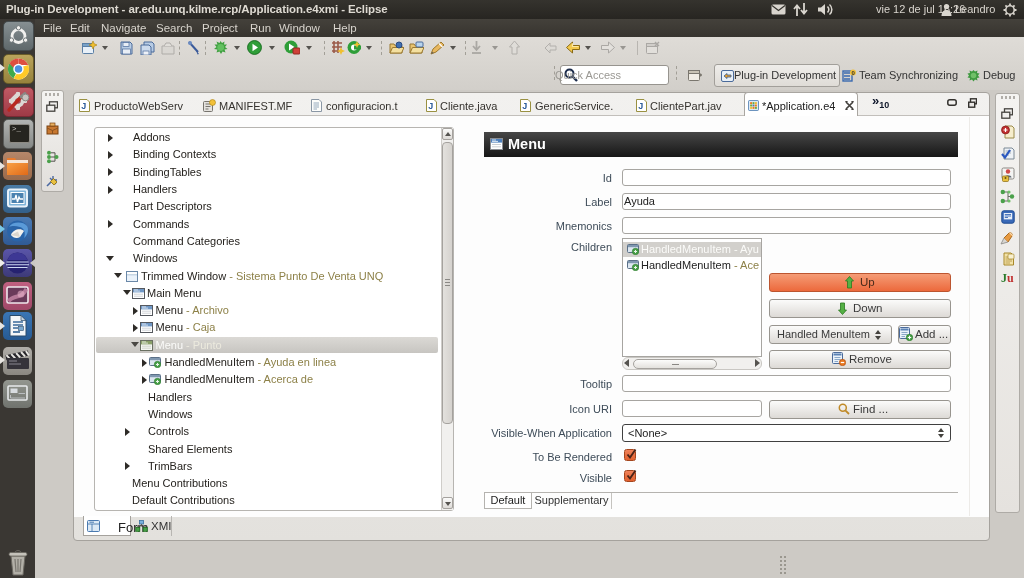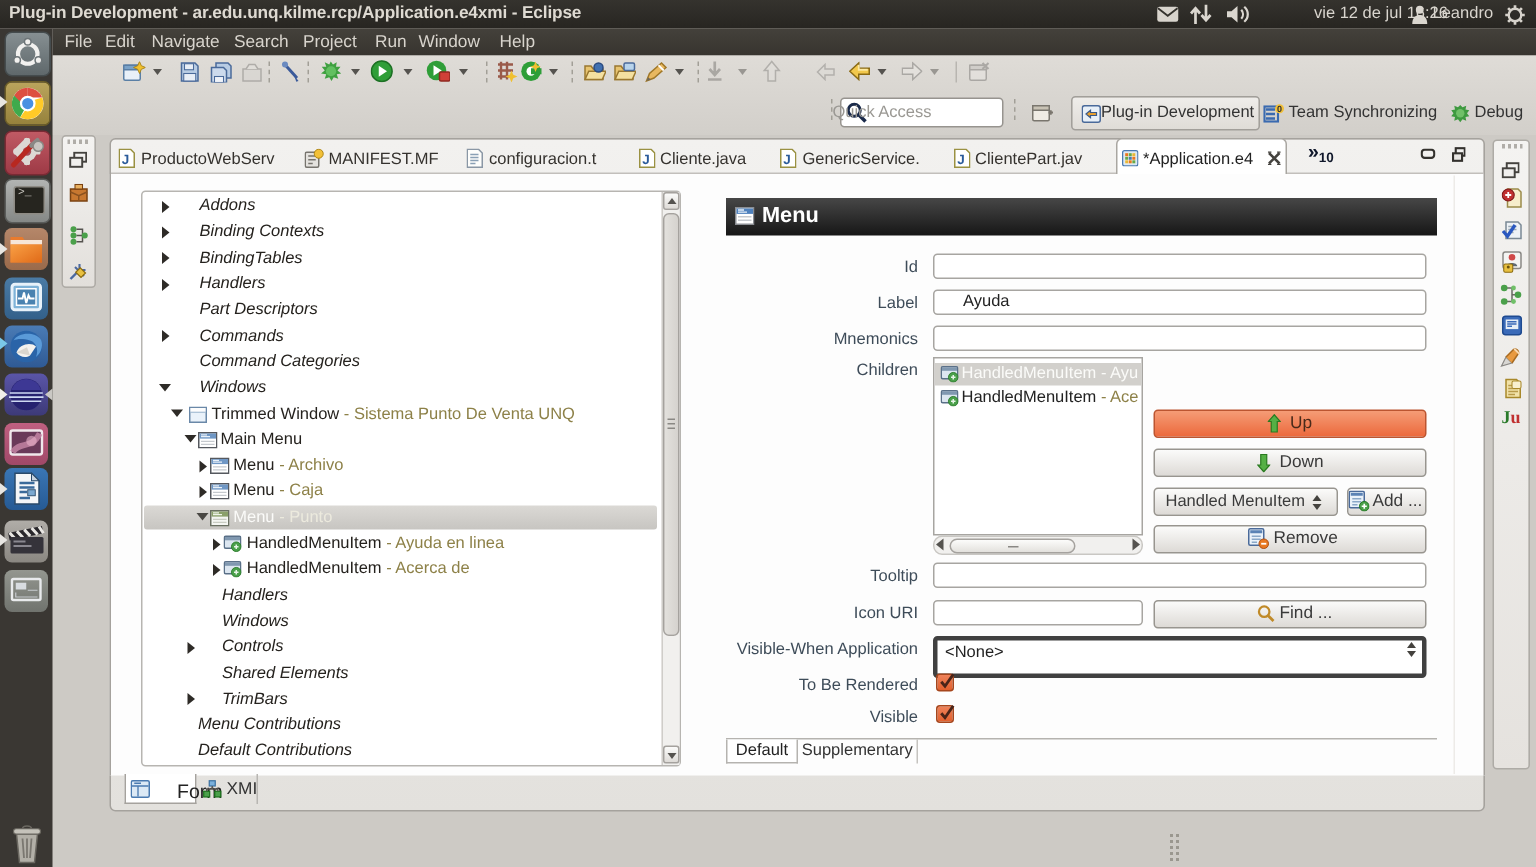--- a/index.html
+++ b/index.html
@@ -25,30 +25,30 @@
 
 #pane{left:73px;top:92px;width:917px;height:449px;background:linear-gradient(#f2f1ef,#e3e1dd);
  border:1px solid #a5a29d;border-radius:4px;box-sizing:border-box;}
 #panewhite{left:73px;top:116px;width:917px;height:401px;background:#fdfdfd;border-left:1px solid #a5a29d;border-right:1px solid #a5a29d;box-sizing:border-box;}
 .tabtxt{position:absolute;top:100px;font-size:11px;color:#35322e;}
 
 #activetab{left:744px;top:92px;width:114px;height:24px;background:#fff;border:1px solid #a9a6a1;border-bottom:none;border-radius:4px 4px 0 0;box-sizing:border-box;}
 
 #treepanel{left:94px;top:127px;width:360px;height:384px;background:#fff;border:1px solid #b7b5b1;border-radius:3px;box-sizing:border-box;}
 .trow{position:absolute;height:17px;line-height:17px;font-size:11px;color:#25221e;white-space:nowrap;}
-.it{font-style:italic;}
+.it{}
 .suf{color:#8d8148;}
 .arr{position:absolute;width:0;height:0;}
 .arr.r{border-left:5px solid #2e2b27;border-top:4px solid transparent;border-bottom:4px solid transparent;}
 .arr.d{border-top:5px solid #2e2b27;border-left:4px solid transparent;border-right:4px solid transparent;}
 
 #formhead{left:484px;top:132px;width:474px;height:25px;background:linear-gradient(#474747,#161616);color:#fff;
  font-size:14.5px;font-weight:bold;line-height:25px;}
 .flabel{position:absolute;font-size:11px;color:#3e4c59;text-align:right;width:130px;white-space:nowrap;}
-.tfield{position:absolute;left:622px;width:329px;height:17px;background:#fff;border:1px solid #a7a5a1;border-radius:3px;box-sizing:border-box;font-size:11px;line-height:15px;padding-left:19px;color:#222;}
+.tfield{position:absolute;left:622px;width:329px;height:17px;background:#fff;border:1px solid #a7a5a1;border-radius:3px;box-sizing:border-box;font-size:11px;line-height:15px;padding-left:1px;color:#222;}
 .btn{position:absolute;left:769px;width:182px;height:19px;background:linear-gradient(#fbfbfa,#dddad6);border:1px solid #98958f;border-radius:3px;box-sizing:border-box;
  font-size:11.5px;color:#3a3a3a;text-align:center;line-height:17px;}
 #upbtn{background:linear-gradient(#f59c76,#ec693c);border-color:#bc5530;color:#492a1a;}
 .cb{position:absolute;left:624px;width:12px;height:12px;border-radius:2.5px;background:linear-gradient(#ef825a,#e2602e);border:1px solid #a6461d;box-sizing:border-box;}
 
 #lstrip{left:41px;top:90px;width:23px;height:102px;background:linear-gradient(#f4f3f1,#e2dfdb);border:1px solid #aeaba6;border-radius:3px;box-sizing:border-box;}
 #rstrip{left:995px;top:93px;width:25px;height:420px;background:linear-gradient(#f4f3f1,#e5e2de);border:1px solid #aeaba6;border-radius:3px;box-sizing:border-box;}
 </style>
 </head>
 <body>
@@ -650,21 +650,21 @@
 <div class="tfield" style="top:375px"></div>
 <div class="flabel" style="left:482px;top:403px">Icon URI</div>
 <div class="tfield" style="top:400px;width:140px"></div>
 <div class="btn" style="top:400px"></div>
 <div class="abs" style="left:853px;top:403px;font-size:11.5px;color:#3a3a3a">Find ...</div>
 <svg class="abs" style="left:838px;top:403px" width="12" height="12" viewBox="0 0 12 12">
  <circle cx="4.8" cy="4.8" r="3.5" fill="none" stroke="#c08a28" stroke-width="1.5"></circle>
  <path d="M7.3 7.3 L11 11" stroke="#c08a28" stroke-width="1.8"></path>
   </svg>
 <div class="flabel" style="left:482px;top:427px">Visible-When Application</div>
-<div class="abs" style="left:622px;top:424px;width:329px;height:28px;background:#fff;border:3px solid #404040;border-radius:3px;box-sizing:border-box;font-size:11px;color:#222;line-height:16px;padding-left:5px">&lt;None&gt;</div>
+<div class="abs" style="left:622px;top:424px;width:329px;height:18px;background:#fff;border:1px solid #404040;border-radius:3px;box-sizing:border-box;font-size:11px;color:#222;line-height:16px;padding-left:5px">&lt;None&gt;</div>
 <div class="abs" style="left:938px;top:428px;width:0;height:0;border-left:3.5px solid transparent;border-right:3.5px solid transparent;border-bottom:4px solid #44423e"></div>
 <div class="abs" style="left:938px;top:434px;width:0;height:0;border-left:3.5px solid transparent;border-right:3.5px solid transparent;border-top:4px solid #44423e"></div>
 <div class="flabel" style="left:482px;top:451px">To Be Rendered</div>
 <div class="cb" style="top:449px">
     <svg width="12" height="13" viewBox="0 0 12 13" style="position:absolute;left:0px;top:-3px">
       <path d="M2.5 7.5 L5 10.5 L10.5 2.5" fill="none" stroke="#4a2418" stroke-width="1.9"></path>
     </svg>
   </div>
 <div class="flabel" style="left:482px;top:472px">Visible</div>
 <div class="cb" style="top:470px">

